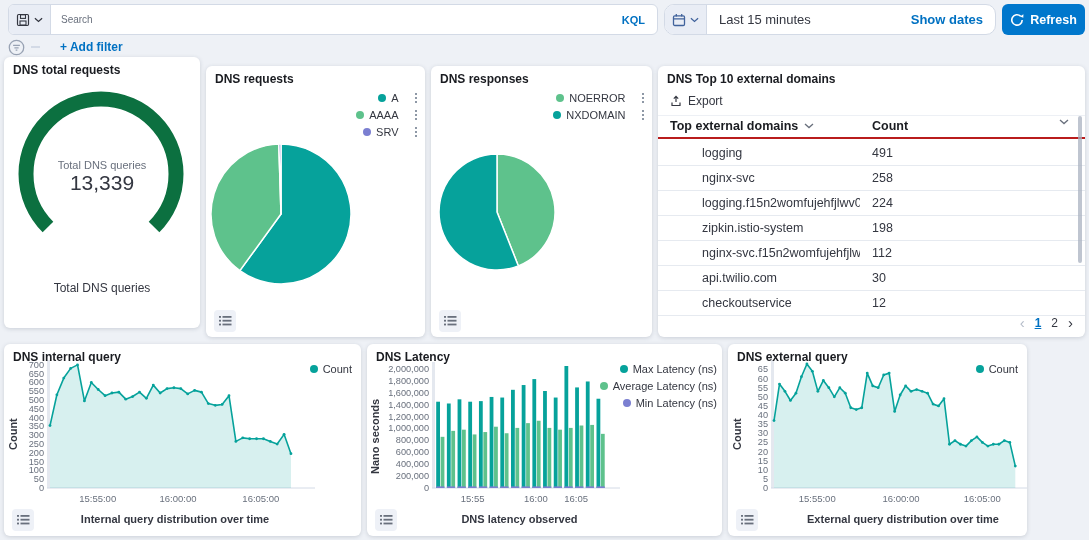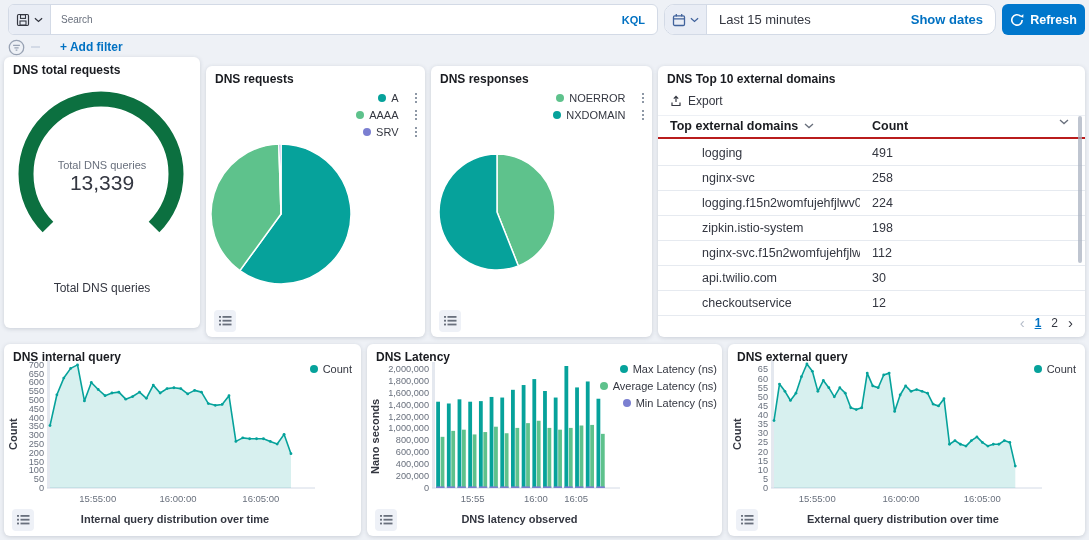--- a/index.html
+++ b/index.html
@@ -457,21 +457,21 @@
       <rect x="0" y="1" width="2" height="1.8" fill="#69707d"></rect>
         <rect x="3.5" y="1" width="9" height="1.8" fill="#69707d"></rect>
       <rect x="0" y="4.8" width="2" height="1.8" fill="#69707d"></rect>
         <rect x="3.5" y="4.8" width="9" height="1.8" fill="#69707d"></rect>
       <rect x="0" y="8.6" width="2" height="1.8" fill="#69707d"></rect>
         <rect x="3.5" y="8.6" width="9" height="1.8" fill="#69707d"></rect>
     </svg>
   </button>
 </div>
 
-<div class="panel" style="left:728px;top:344px;width:357px;height:192px">
+<div class="panel" style="left:728px;top:344px;width:299px;height:192px">
   <div class="ptitle">DNS external query</div>
   <svg class="chartsvg" width="357" height="192">
       <rect x="43" y="16" width="3" height="128" fill="#e4e8ef"></rect>
       <line x1="43" y1="144" x2="314" y2="144" stroke="#d3dae6" stroke-width="1"></line>
       <text x="40" y="147" text-anchor="end" font-size="9.2" fill="#69707d" font-family="Liberation Sans, DejaVu Sans, sans-serif">0</text>
       <text x="40" y="137.88235294117646" text-anchor="end" font-size="9.2" fill="#69707d" font-family="Liberation Sans, DejaVu Sans, sans-serif">5</text>
       <text x="40" y="128.76470588235293" text-anchor="end" font-size="9.2" fill="#69707d" font-family="Liberation Sans, DejaVu Sans, sans-serif">10</text>
       <text x="40" y="119.64705882352942" text-anchor="end" font-size="9.2" fill="#69707d" font-family="Liberation Sans, DejaVu Sans, sans-serif">15</text>
       <text x="40" y="110.52941176470588" text-anchor="end" font-size="9.2" fill="#69707d" font-family="Liberation Sans, DejaVu Sans, sans-serif">20</text>
       <text x="40" y="101.41176470588235" text-anchor="end" font-size="9.2" fill="#69707d" font-family="Liberation Sans, DejaVu Sans, sans-serif">25</text>

